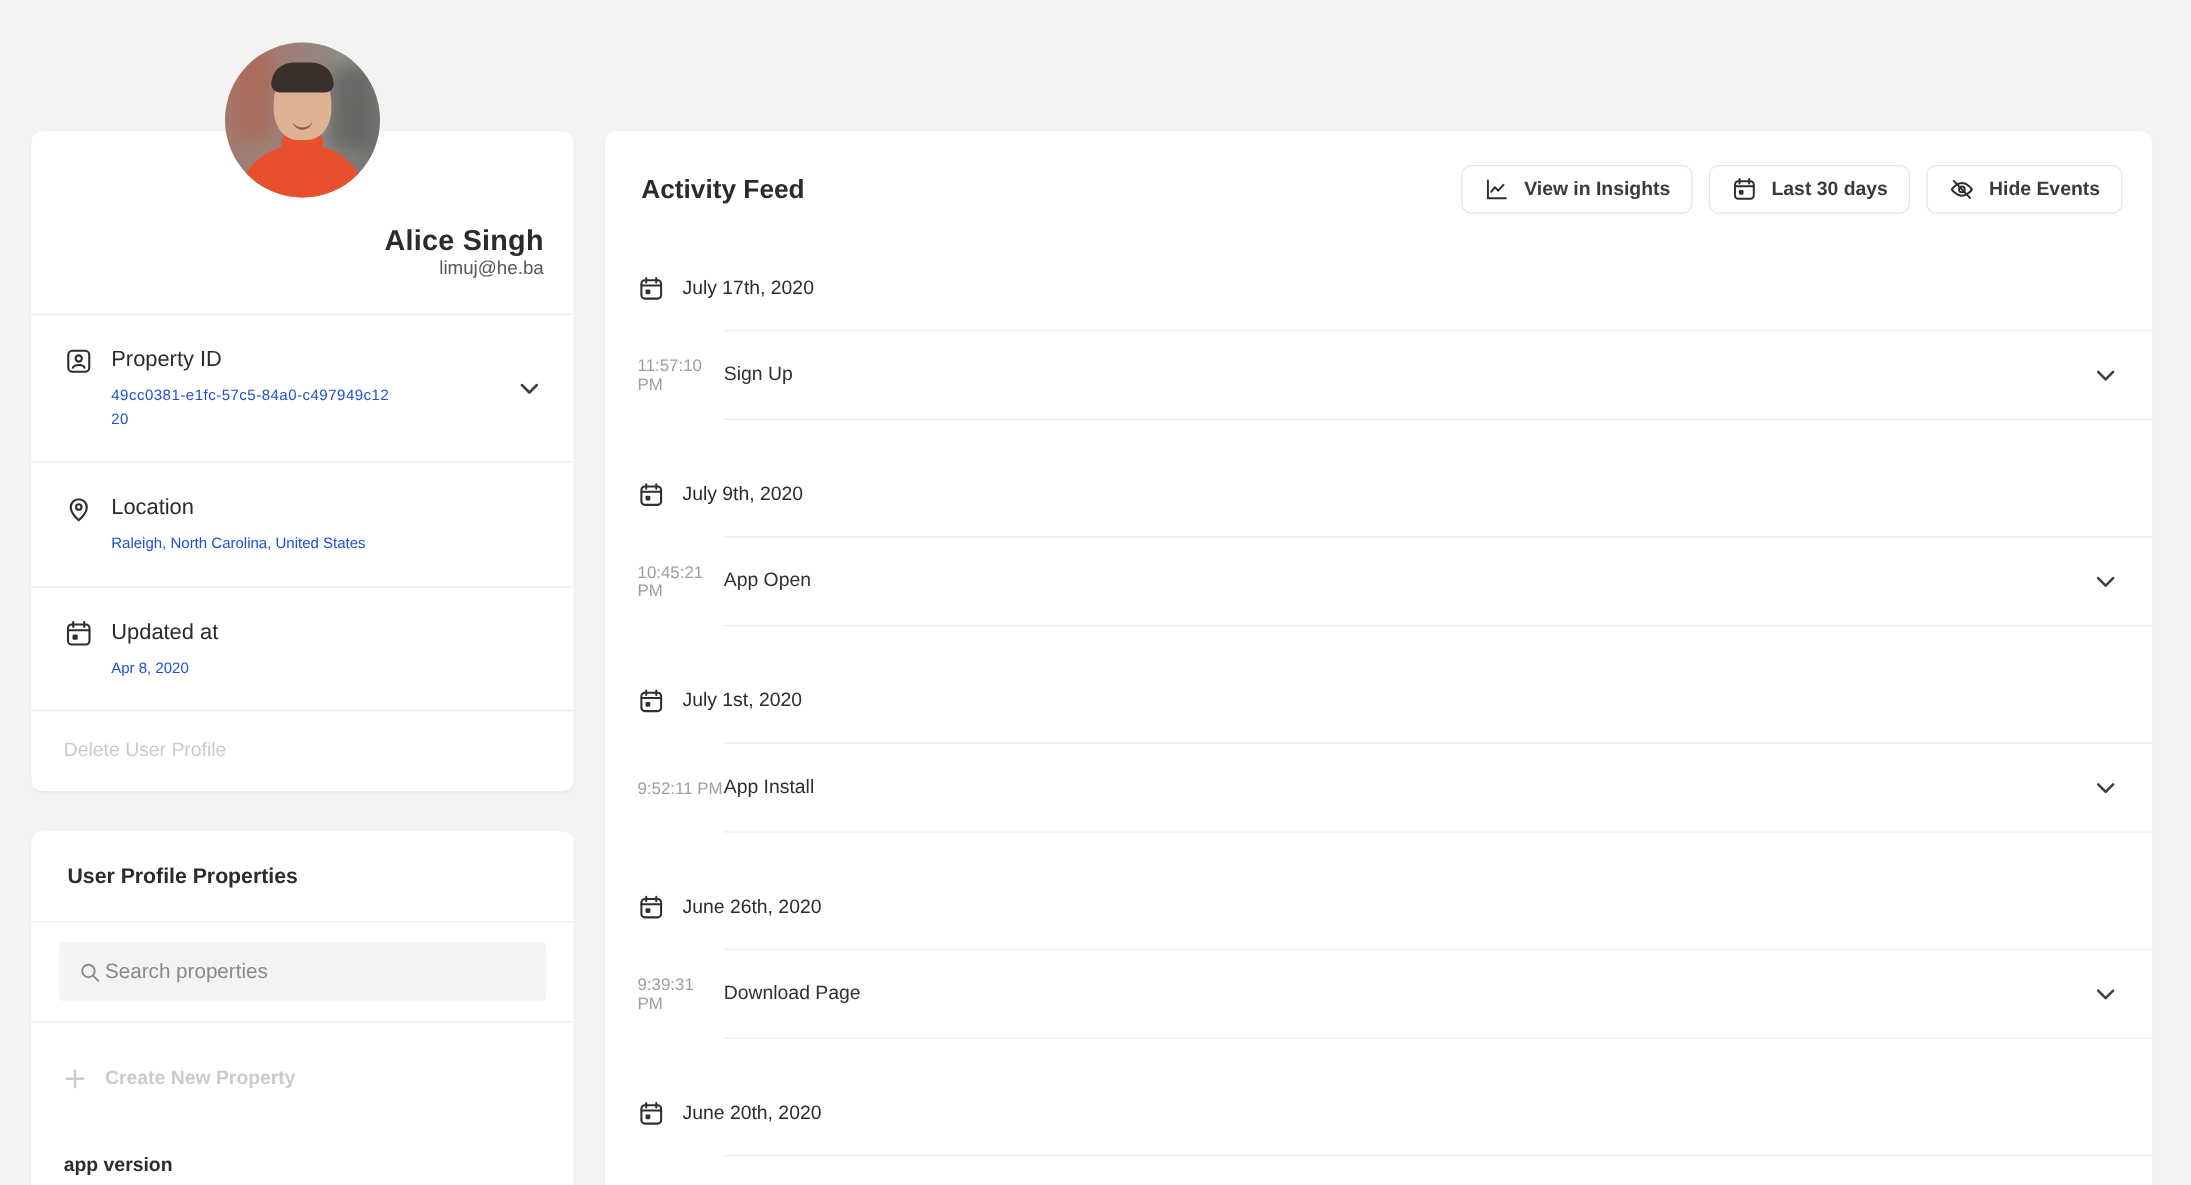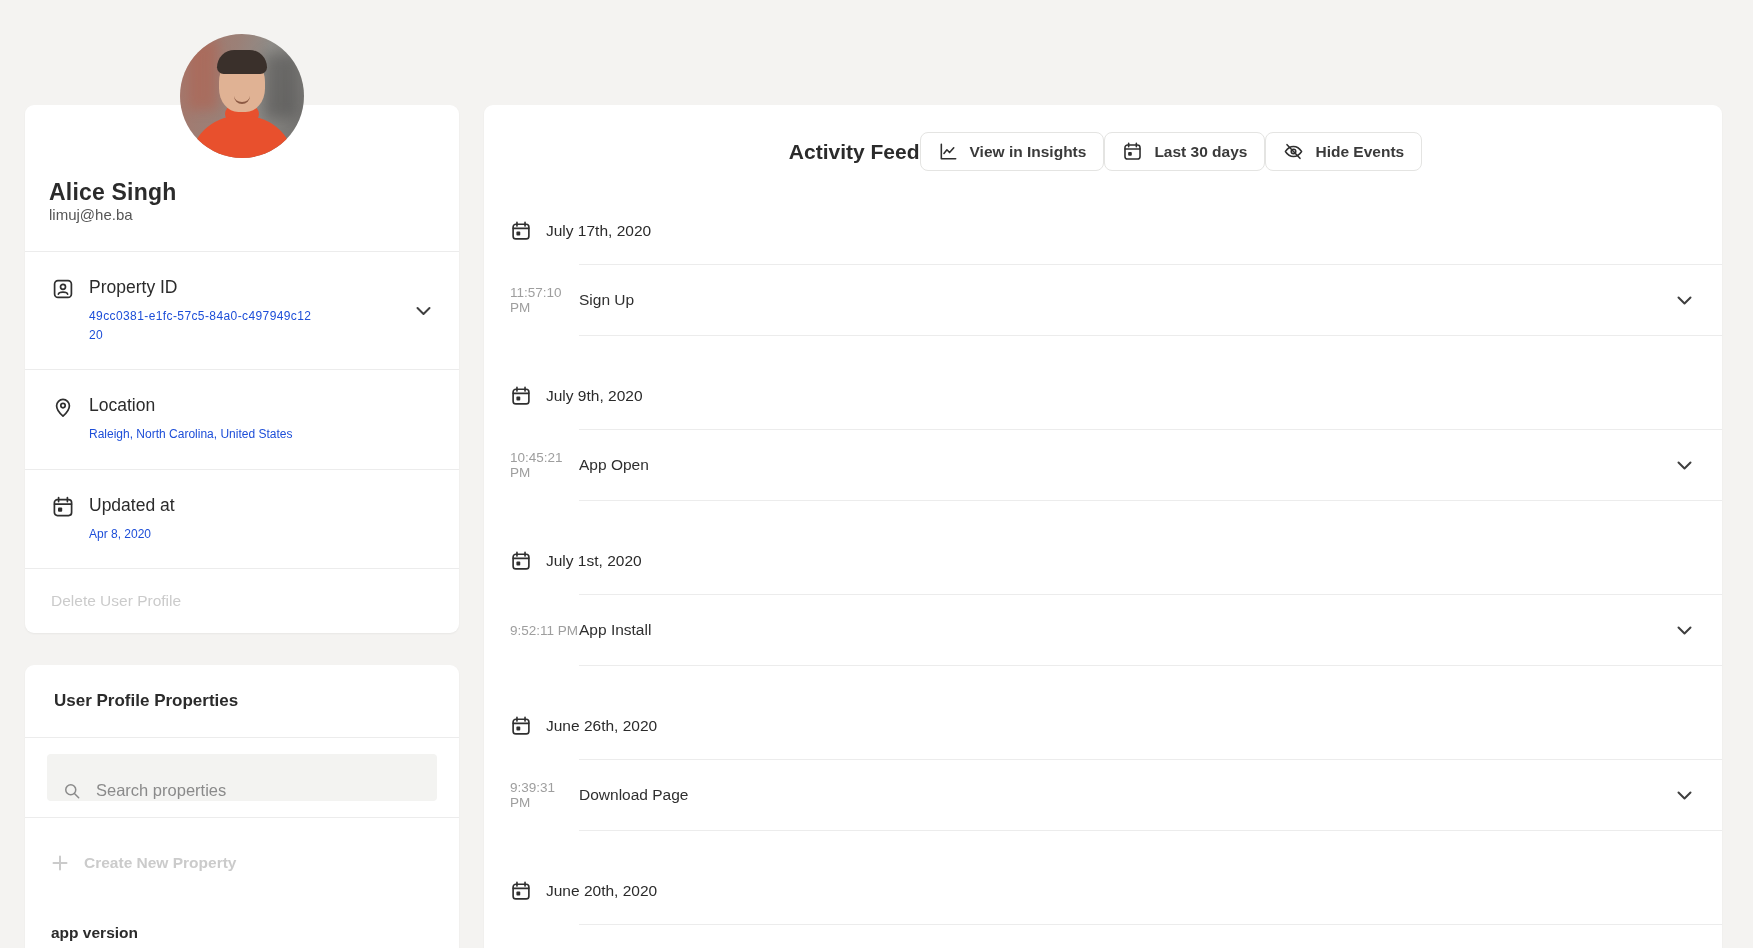--- a/index.html
+++ b/index.html
@@ -20,48 +20,48 @@
     background:linear-gradient(105deg,#a8766a 0%,#9b8077 38%,#8f8d89 60%,#6f6e6c 100%);
   }
   .avatar .blur1{position:absolute;left:8px;top:6px;width:30px;height:70px;background:#b0614f;opacity:.55;filter:blur(6px)}
   .avatar .blur2{position:absolute;right:6px;top:20px;width:34px;height:64px;background:#4c4c4c;opacity:.5;filter:blur(7px)}
   .avatar .sweater{position:absolute;left:50%;bottom:-28px;transform:translateX(-50%);width:104px;height:70px;background:#e8502d;border-radius:48px 48px 0 0}
   .avatar .neck{position:absolute;left:50%;bottom:36px;transform:translateX(-50%);width:34px;height:16px;background:#e8502d;border-radius:8px}
   .avatar .head{position:absolute;left:50%;top:22px;transform:translateX(-50%);width:46px;height:56px;background:#e0b294;border-radius:46% 46% 42% 42%}
   .avatar .hair{position:absolute;left:50%;top:16px;transform:translateX(-50%);width:50px;height:24px;background:#3a302b;border-radius:26px 26px 10px 10px}
   .avatar .smile{position:absolute;left:50%;top:60px;transform:translateX(-50%);width:16px;height:8px;border-bottom:2.5px solid #8c5a44;border-radius:0 0 14px 14px}
 
-  .profile-head{padding:74px 24px 28px;text-align:left;position:relative;z-index:1}
+  .profile-head{padding:74px 24px 28px;text-align:right;position:relative;z-index:1}
   .user-name{margin:0;font-size:23px;font-weight:700;letter-spacing:.2px;color:#2b2b2b}
   .user-email{margin-top:0;font-size:15px;color:#565656}
 
   .field{border-top:1px solid #ececec;padding:25px 26px;position:relative;display:flex}
   .ficon{width:24px;height:24px;color:#2f2f2f;flex:none;margin-right:14px}
   .flabel{font-size:17.5px;color:#2b2b2b}
   .fvalue{margin-top:9px;font-size:12px;color:#1d4ed8;line-height:1.55}
   .id-value{max-width:228px;word-break:break-all;letter-spacing:.4px}
   .field-chev{position:absolute;right:28px;top:50%;transform:translateY(-50%);color:#3f3f3f;cursor:pointer}
   .delete-row{border-top:1px solid #ececec;padding:23px 26px;color:#cbcbcb;font-size:15.5px;cursor:pointer}
 
   .props-card{margin-top:32px;height:345px;overflow:hidden}
   .props-title{margin:3px;padding:23px 26px;font-size:17px;font-weight:700;color:#2b2b2b}
   .search-wrap{border-top:1px solid #ececec;padding:16px 22px}
-  .search-box{background:#f3f3f1;border-radius:4px;height:47px;display:flex;align-items:flex-end;padding:0 15px;gap:12px;color:#8a8a8a}
+  .search-box{background:#f3f3f1;border-radius:4px;height:47px;display:flex;align-items:center;padding:0 15px;color:#8a8a8a}
   .search-box input{border:0;background:transparent;outline:none;font-size:16.5px;color:#333;width:100%;font-family:inherit}
   .search-box input::placeholder{color:#8a8a8a}
   .create-row{border-top:1px solid #ececec;padding:36px 26px;display:flex;gap:15px;align-items:center;color:#cbcbcb;font-size:15.5px;font-weight:600;cursor:pointer}
   .prop-item{padding:16px 26px 22px}
   .prop-name{font-weight:700;font-size:15.5px;color:#2b2b2b}
   .prop-value{margin-top:7px;color:#6e6e6e;font-size:15px}
 
   
   .activity-card{position:absolute;left:484px;top:105px;width:1238px;height:900px}
-  .activity-header{display:flex;justify-content:center;align-items:center;padding:27px 24px 0 29px}
+  .activity-header{display:flex;justify-content:space-between;align-items:center;padding:27px 24px 0 29px}
   .activity-title{margin:0;font-size:21px;font-weight:700;color:#2b2b2b}
-  .btns{display:flex;}
+  .btns{display:flex;gap:13px}
   .btn{display:flex;align-items:center;gap:11px;height:39px;padding:0 17px;background:#fff;
     border:1px solid #e4e4e2;border-radius:8px;font-size:15.5px;font-weight:600;color:#3a3a3a;
     font-family:inherit;cursor:pointer}
   .btn svg{width:21px;height:21px;color:#2f2f2f}
 
   .date-row{display:flex;align-items:center;gap:14px;margin:49px 0 0 26px;font-size:15.5px;font-weight:400;color:#2b2b2b}
   .date-row .cal{color:#2f2f2f}
   .divider{height:1px;background:#ececec;margin-left:95px}
   .date-row + .divider{margin-top:22px}
   .event-row{display:flex;align-items:center;height:70px;padding-left:26px;position:relative;cursor:pointer}

